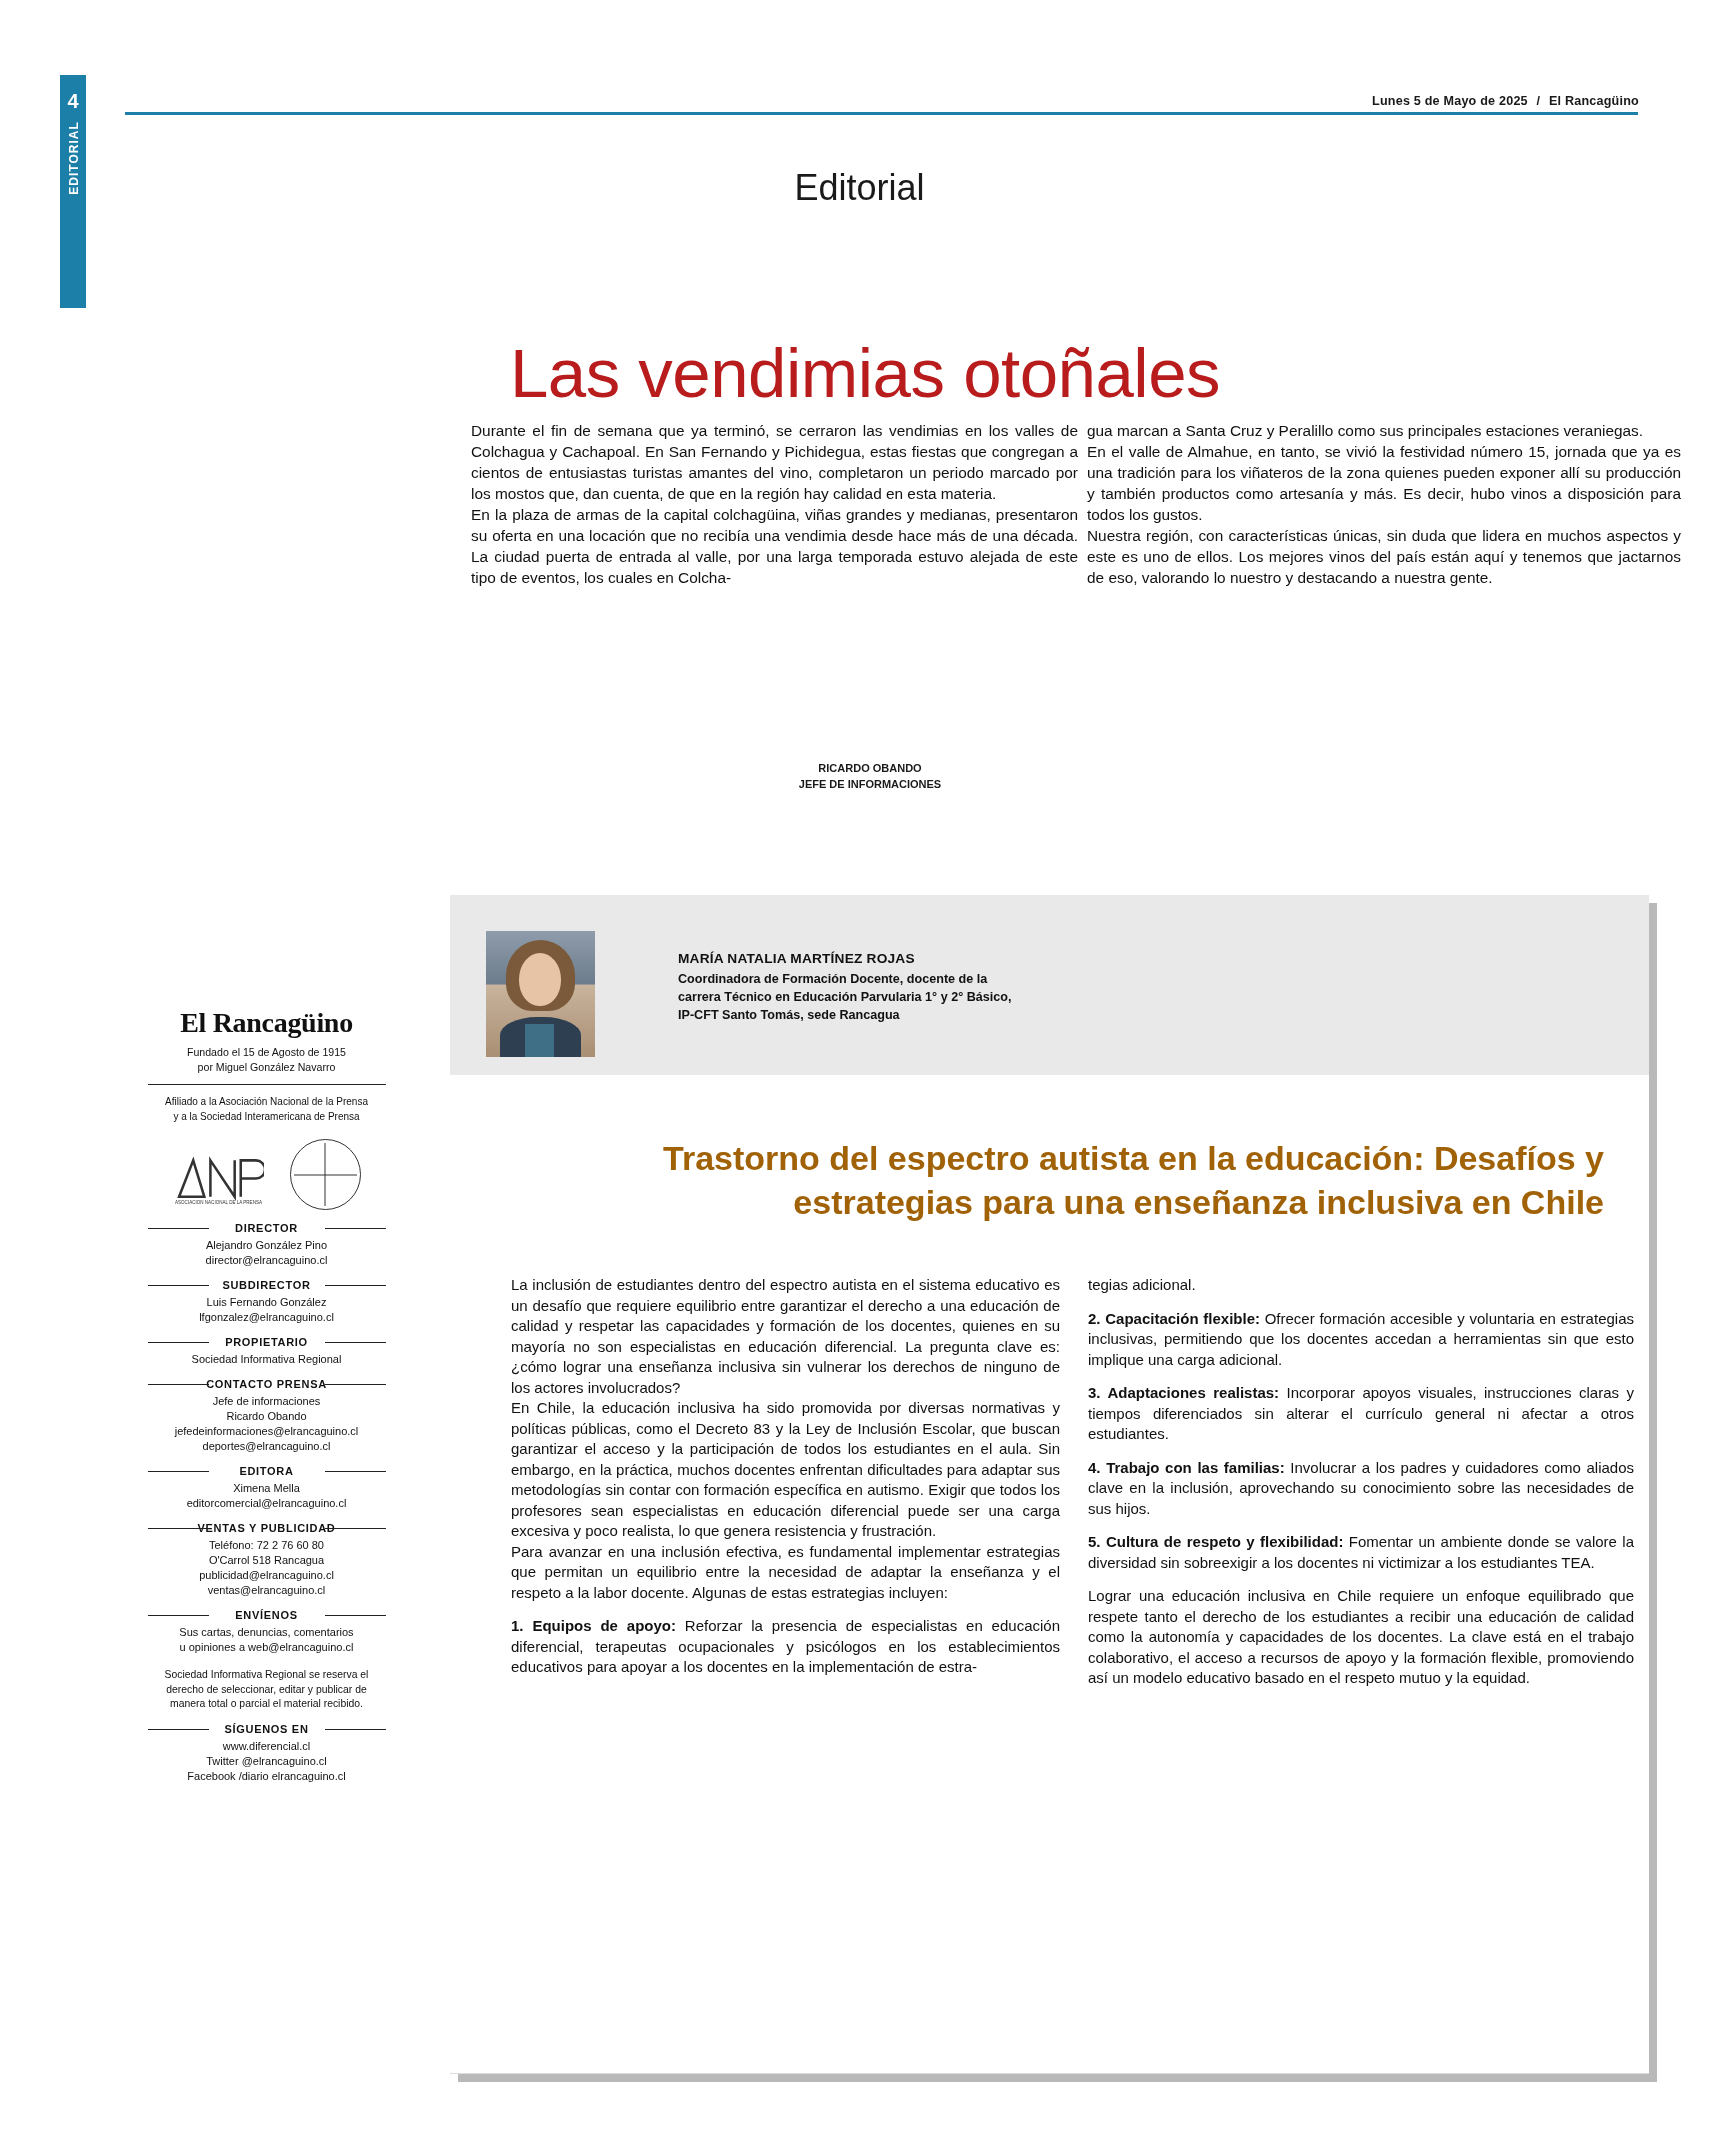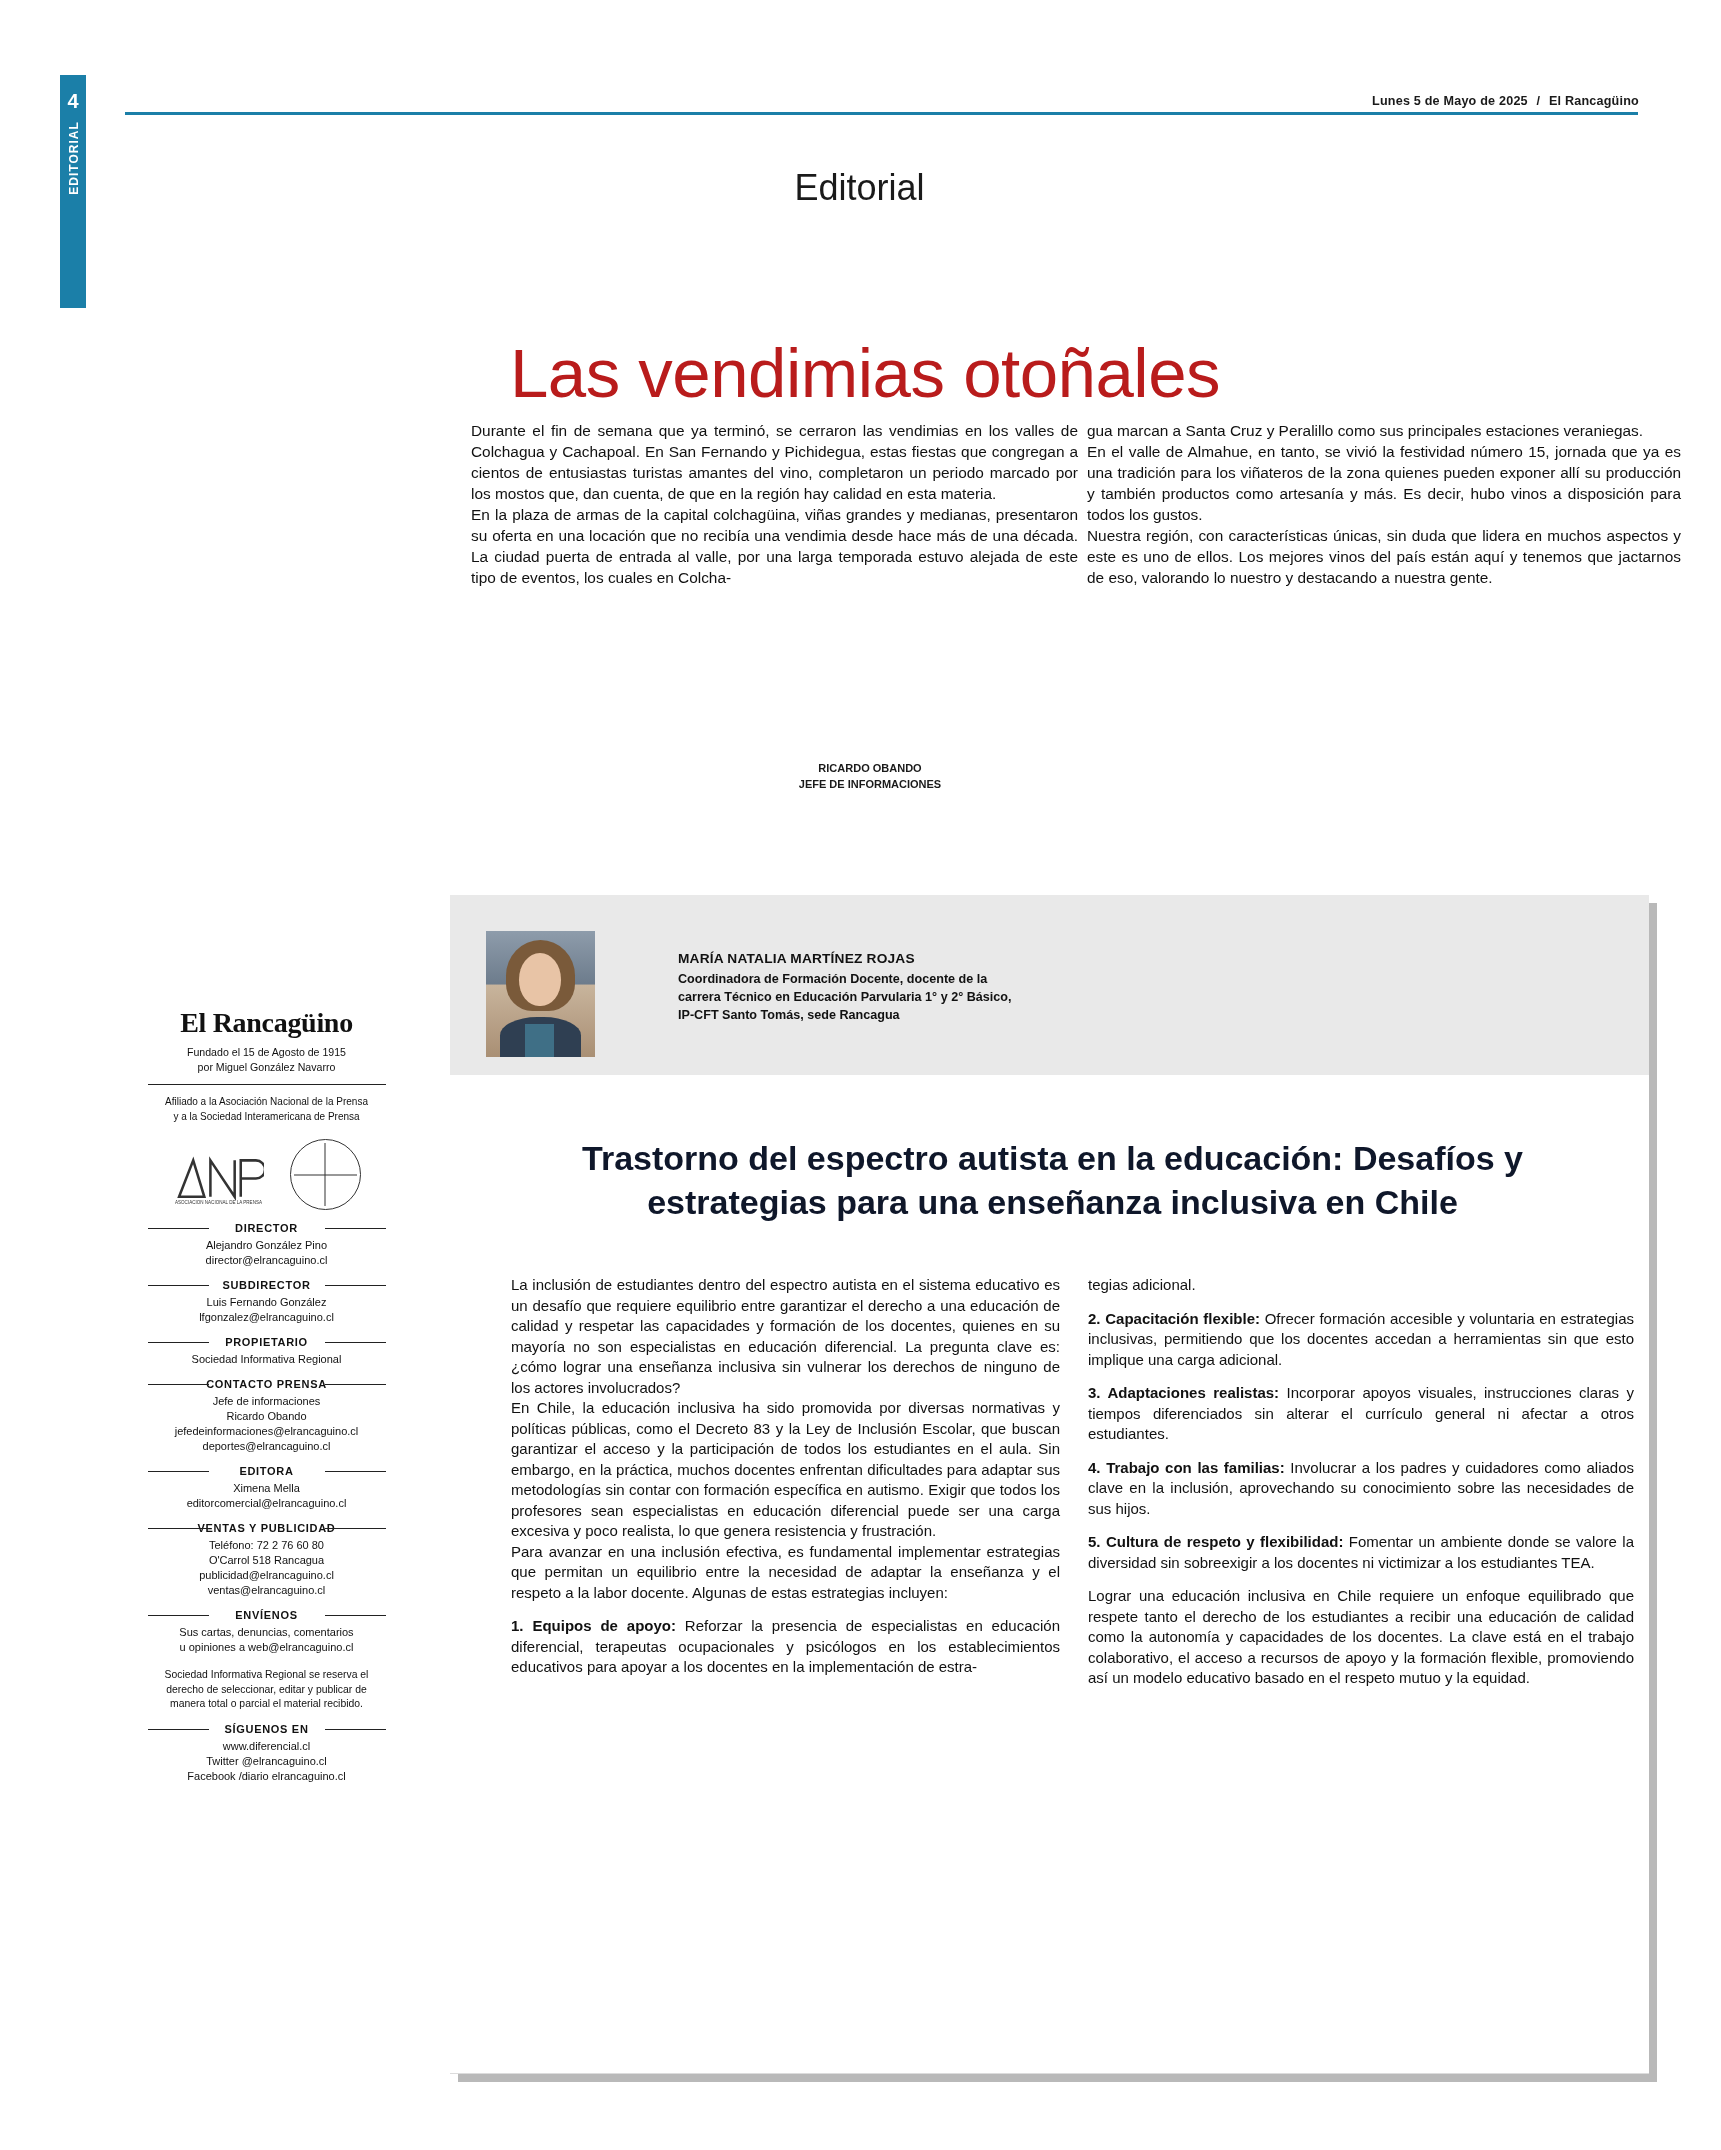--- a/index.html
+++ b/index.html
@@ -296,24 +296,24 @@
     font-size: 12.6px;
     font-weight: bold;
     line-height: 18px;
   }
 
   .op-title {
     position: absolute;
     left: 501px;
     top: 1108px;
     width: 1103px;
-    text-align: center;
+    text-align: right;
     font-size: 34px;
     line-height: 44px;
-    color: #0f172a;
+    color: #a16207;
   }
 
   .op-col {
     position: absolute;
     top: 1275px;
     font-size: 15px;
     line-height: 20.5px;
     text-align: justify;
     color: #111111;
   }

